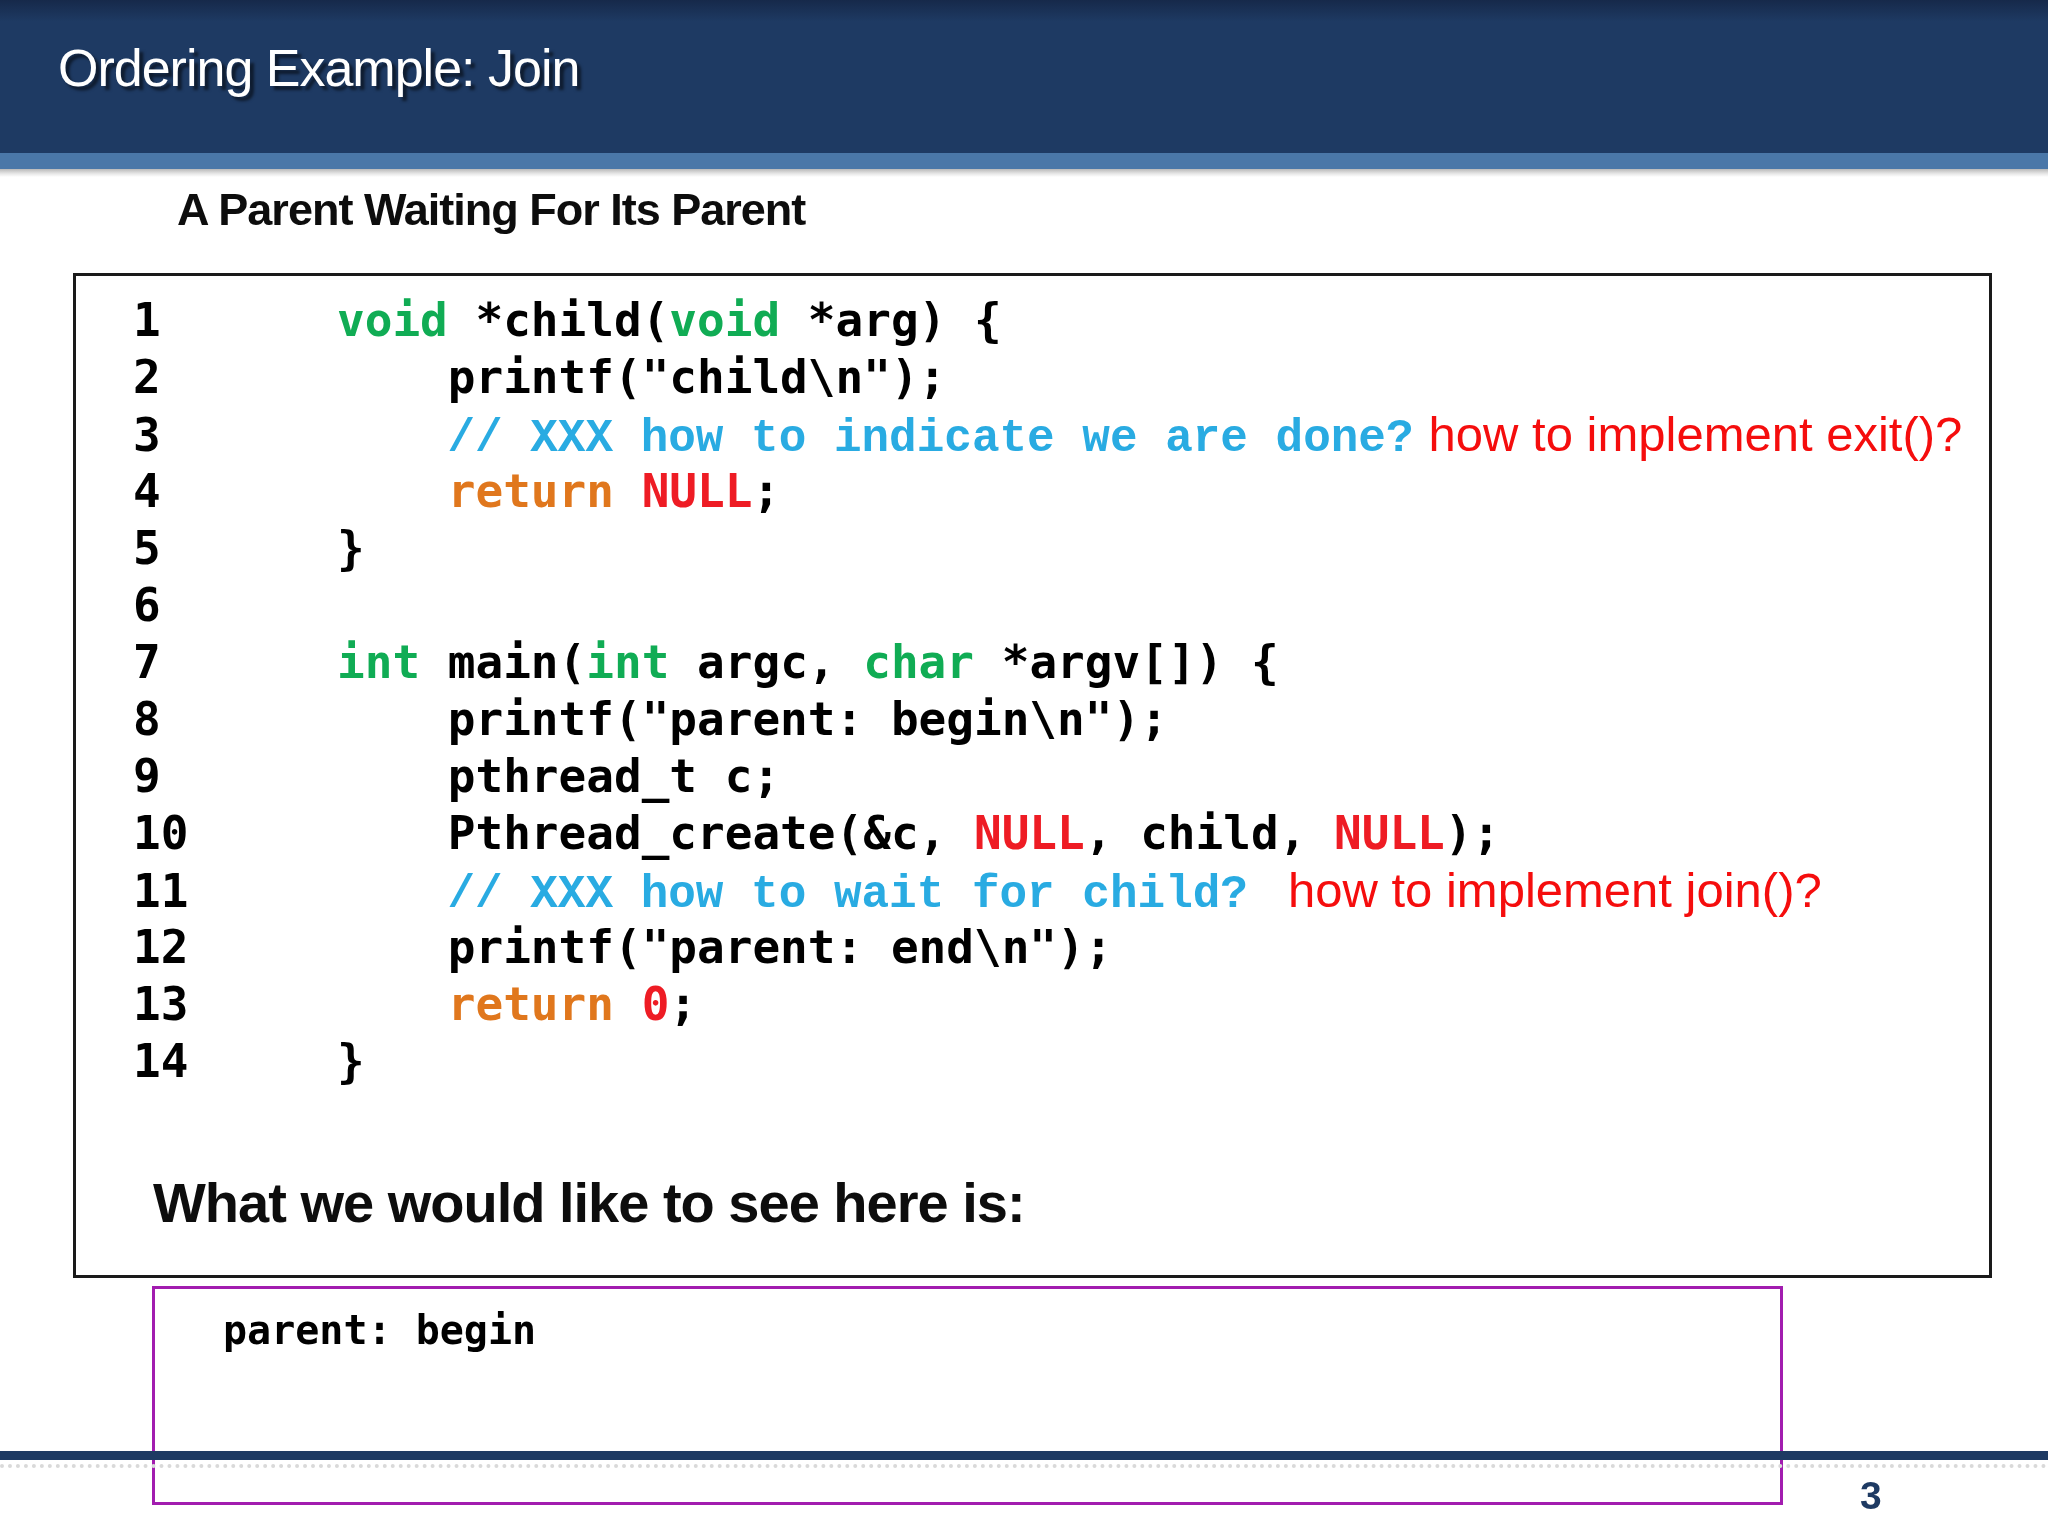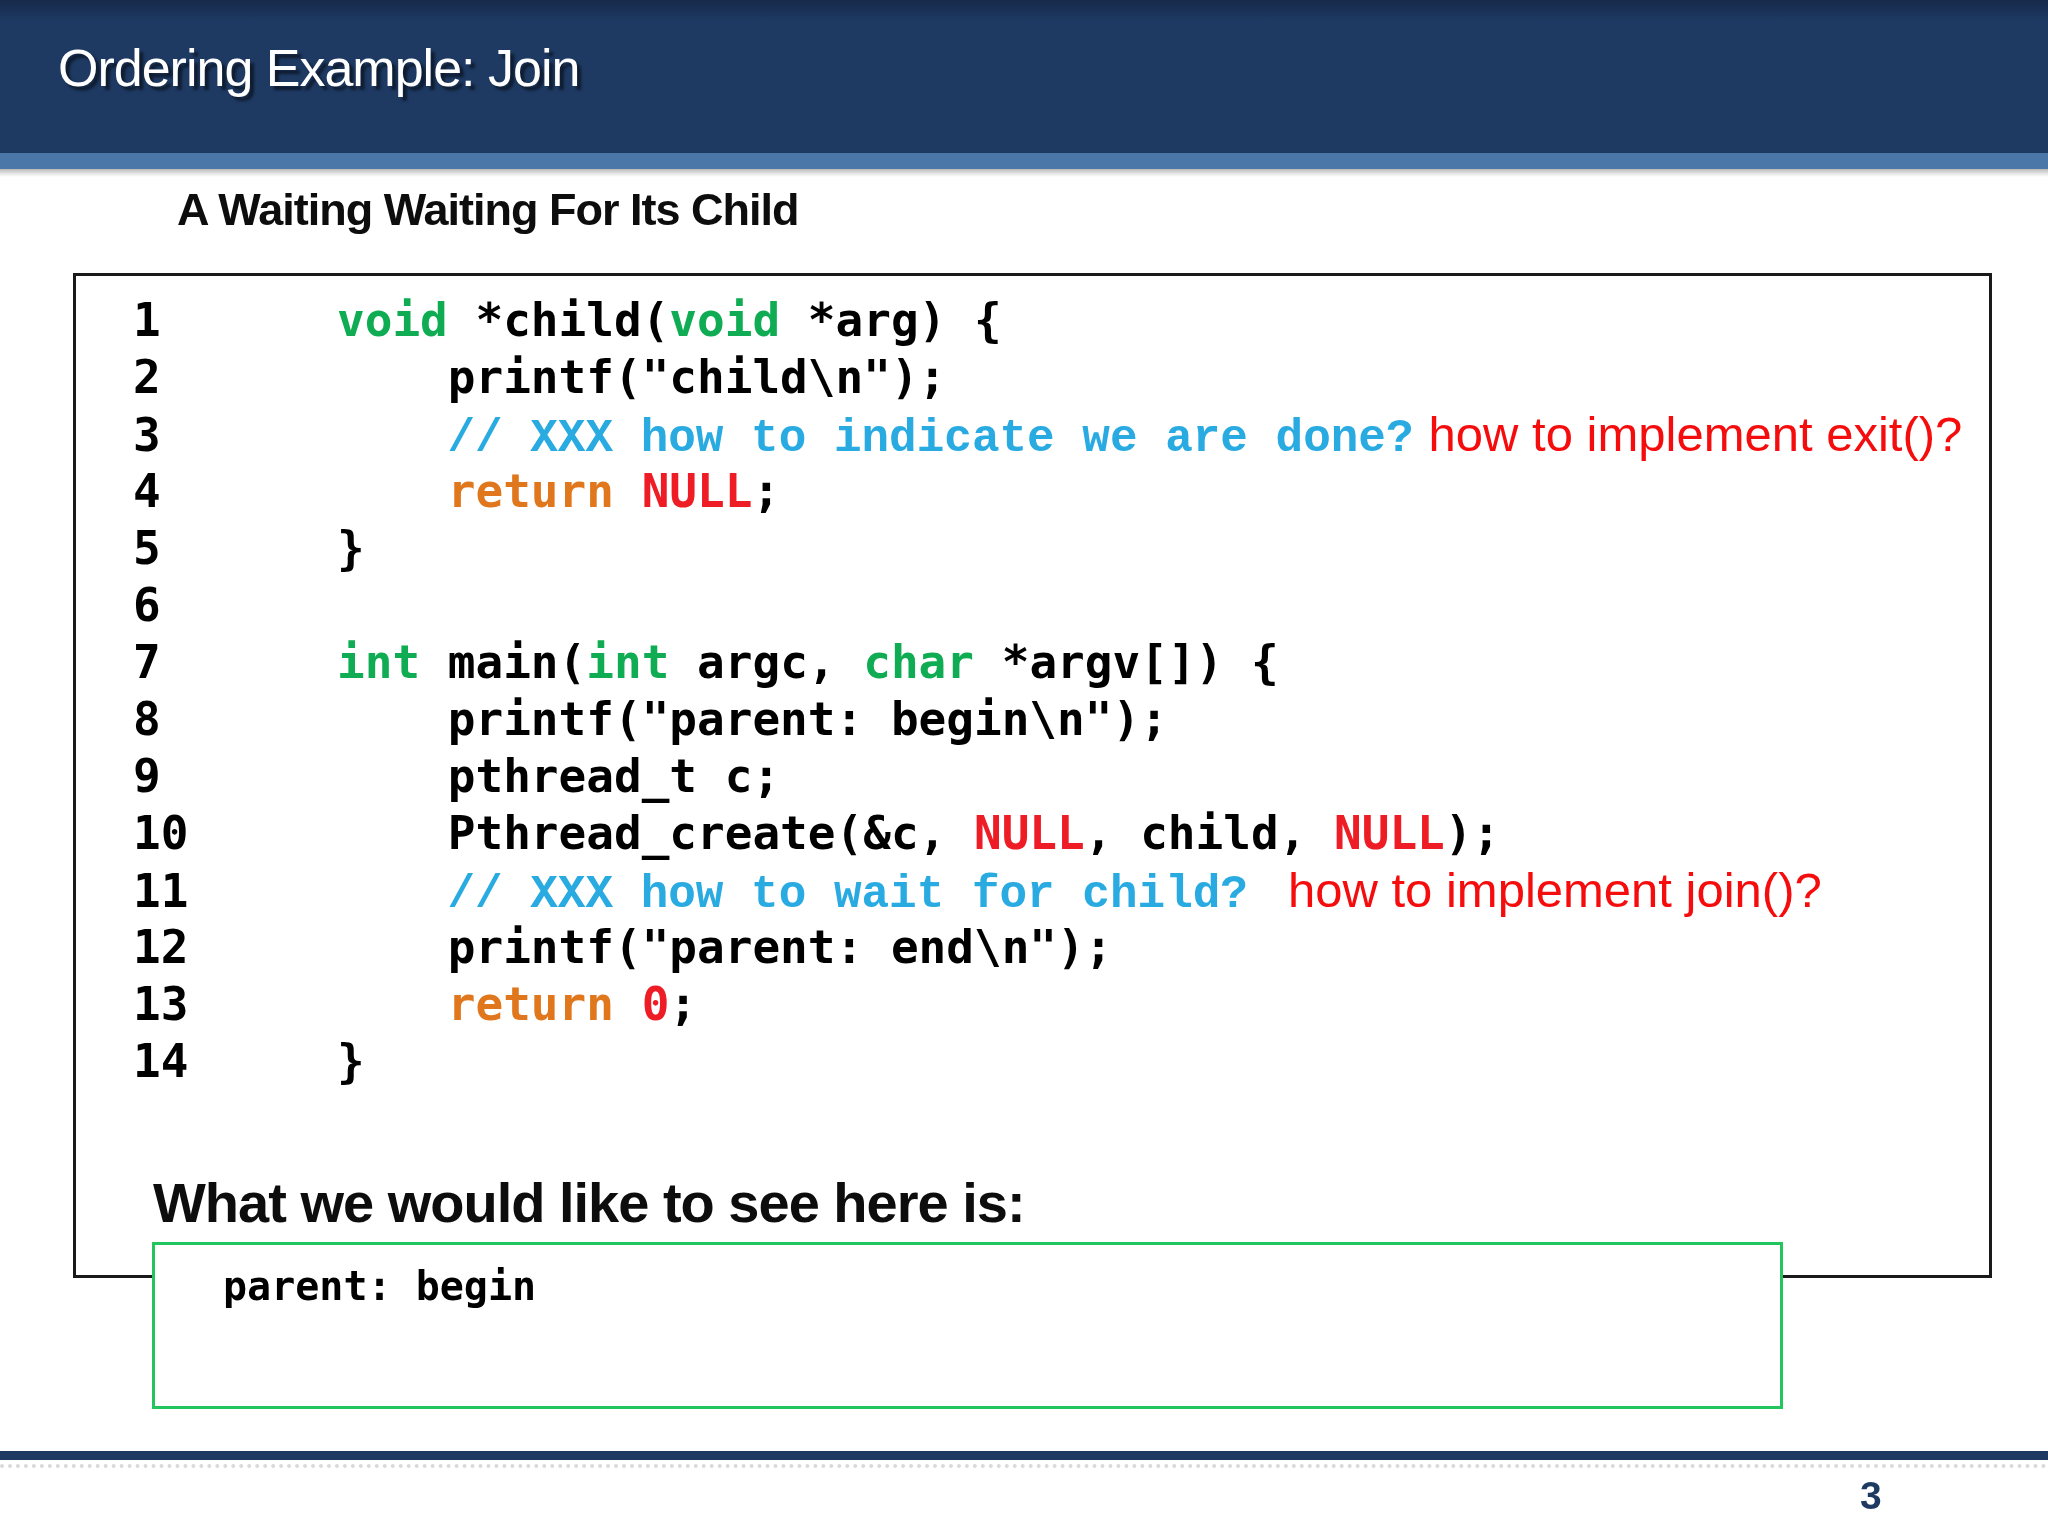--- a/index.html
+++ b/index.html
@@ -74,24 +74,24 @@
   }
   [data-name="annotation-exit"] { margin-left: 15px; }
   [data-name="annotation-join"] { margin-left: 40px; }
   
   .output-heading {
     position: absolute; left: 153px; top: 1170px;
     font-size: 56px; font-weight: 700; color: #0d0d0d;
     letter-spacing: -1px; white-space: nowrap;
   }
   .output-box {
-    position: absolute; left: 152px; top: 1242px;
-    width: 1631px; height: 167px;
+    position: absolute; left: 152px; top: 1286px;
+    width: 1631px; height: 219px;
     background: #ffffff;
-    border: 3px solid #22c55e;
+    border: 3px solid #a21caf;
   }
   .output-pre {
     padding: 14px 0 0 68px;
     font-family: "DejaVu Sans Mono", monospace;
     font-weight: 700;
     font-size: 40px;
     line-height: 55px;
     color: #000000;
     white-space: pre;
   }
@@ -115,21 +115,21 @@
 </style>
 </head>
 <body>
 
 <div class="header" data-name="header-bar">
   <h1 class="slide-title" data-name="page-title">Ordering Example: Join</h1>
 </div>
 <div class="header-stripe" data-name="header-accent-stripe"></div>
 <div class="header-shadow" data-name="header-shadow"></div>
 
-<div class="subtitle" data-name="section-subtitle">A Waiting Waiting For Its Child</div>
+<div class="subtitle" data-name="section-subtitle">A Parent Waiting For Its Parent</div>
 
 <div class="code-box" data-name="code-box">
   <div class="code-pre" data-name="code-lines"><div class="code-line" data-name="code-line"><span class="lnum" data-name="line-number">1</span><span class="seg-green" data-name="code-segment">void</span><span class="seg-black" data-name="code-segment"> *child(</span><span class="seg-green" data-name="code-segment">void</span><span class="seg-black" data-name="code-segment"> *arg) {</span></div><div class="code-line" data-name="code-line"><span class="lnum" data-name="line-number">2</span><span class="seg-black" data-name="code-segment">    printf("child\n");</span></div><div class="code-line" data-name="code-line"><span class="lnum" data-name="line-number">3</span><span class="seg-cyan" data-name="code-segment">    // XXX how to indicate we are done?</span><span class="annot" data-name="annotation-exit">how to implement exit()?</span></div><div class="code-line" data-name="code-line"><span class="lnum" data-name="line-number">4</span><span class="seg-orange" data-name="code-segment">    return </span><span class="seg-red" data-name="code-segment">NULL</span><span class="seg-black" data-name="code-segment">;</span></div><div class="code-line" data-name="code-line"><span class="lnum" data-name="line-number">5</span><span class="seg-black" data-name="code-segment">}</span></div><div class="code-line" data-name="code-line"><span class="lnum" data-name="line-number">6</span></div><div class="code-line" data-name="code-line"><span class="lnum" data-name="line-number">7</span><span class="seg-green" data-name="code-segment">int</span><span class="seg-black" data-name="code-segment"> main(</span><span class="seg-green" data-name="code-segment">int</span><span class="seg-black" data-name="code-segment"> argc, </span><span class="seg-green" data-name="code-segment">char</span><span class="seg-black" data-name="code-segment"> *argv[]) {</span></div><div class="code-line" data-name="code-line"><span class="lnum" data-name="line-number">8</span><span class="seg-black" data-name="code-segment">    printf("parent: begin\n");</span></div><div class="code-line" data-name="code-line"><span class="lnum" data-name="line-number">9</span><span class="seg-black" data-name="code-segment">    pthread_t c;</span></div><div class="code-line" data-name="code-line"><span class="lnum" data-name="line-number">10</span><span class="seg-black" data-name="code-segment">    Pthread_create(&amp;c, </span><span class="seg-red" data-name="code-segment">NULL</span><span class="seg-black" data-name="code-segment">, child, </span><span class="seg-red" data-name="code-segment">NULL</span><span class="seg-black" data-name="code-segment">);</span></div><div class="code-line" data-name="code-line"><span class="lnum" data-name="line-number">11</span><span class="seg-cyan" data-name="code-segment">    // XXX how to wait for child?</span><span class="annot" data-name="annotation-join">how to implement join()?</span></div><div class="code-line" data-name="code-line"><span class="lnum" data-name="line-number">12</span><span class="seg-black" data-name="code-segment">    printf("parent: end\n");</span></div><div class="code-line" data-name="code-line"><span class="lnum" data-name="line-number">13</span><span class="seg-orange" data-name="code-segment">    return </span><span class="seg-red" data-name="code-segment">0</span><span class="seg-black" data-name="code-segment">;</span></div><div class="code-line" data-name="code-line"><span class="lnum" data-name="line-number">14</span><span class="seg-black" data-name="code-segment">}</span></div></div>
 </div>
 
 <div class="output-heading" data-name="output-heading">What we would like to see here is:</div>
 
 <div class="output-box" data-name="output-box">
   <div class="output-pre" data-name="output-lines"><div class="output-line" data-name="output-line">parent: begin</div></div>
 </div>

